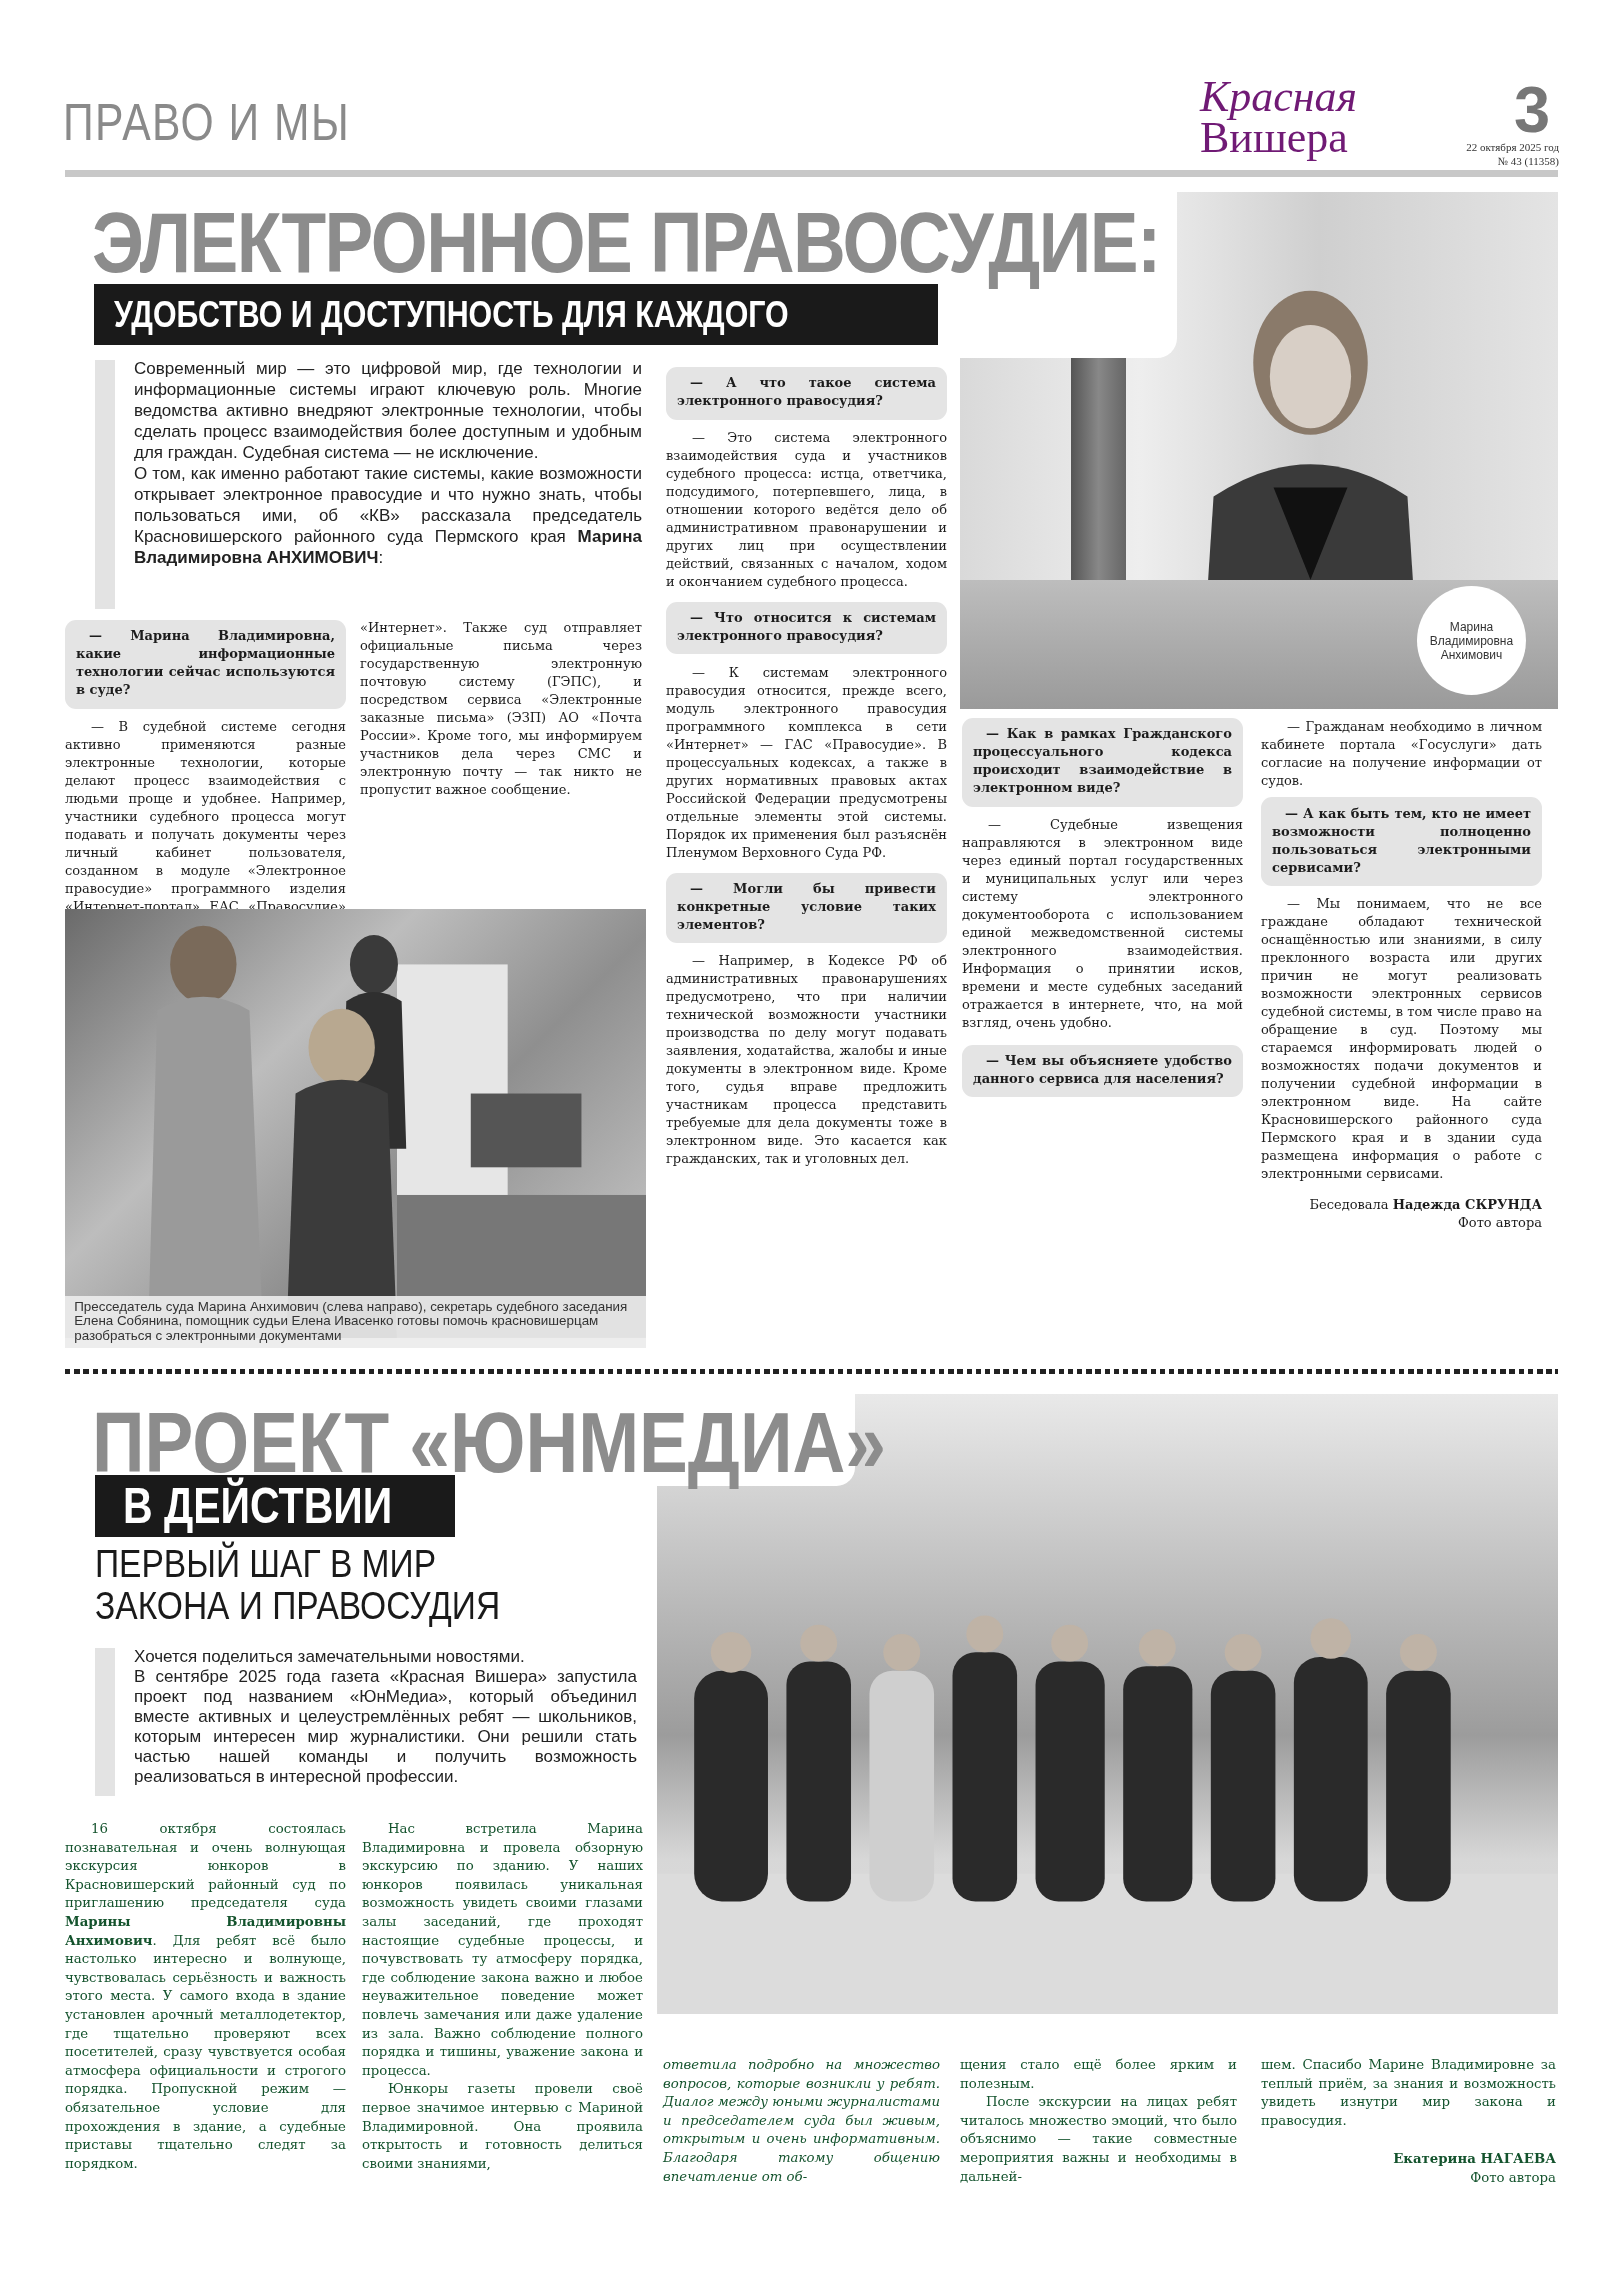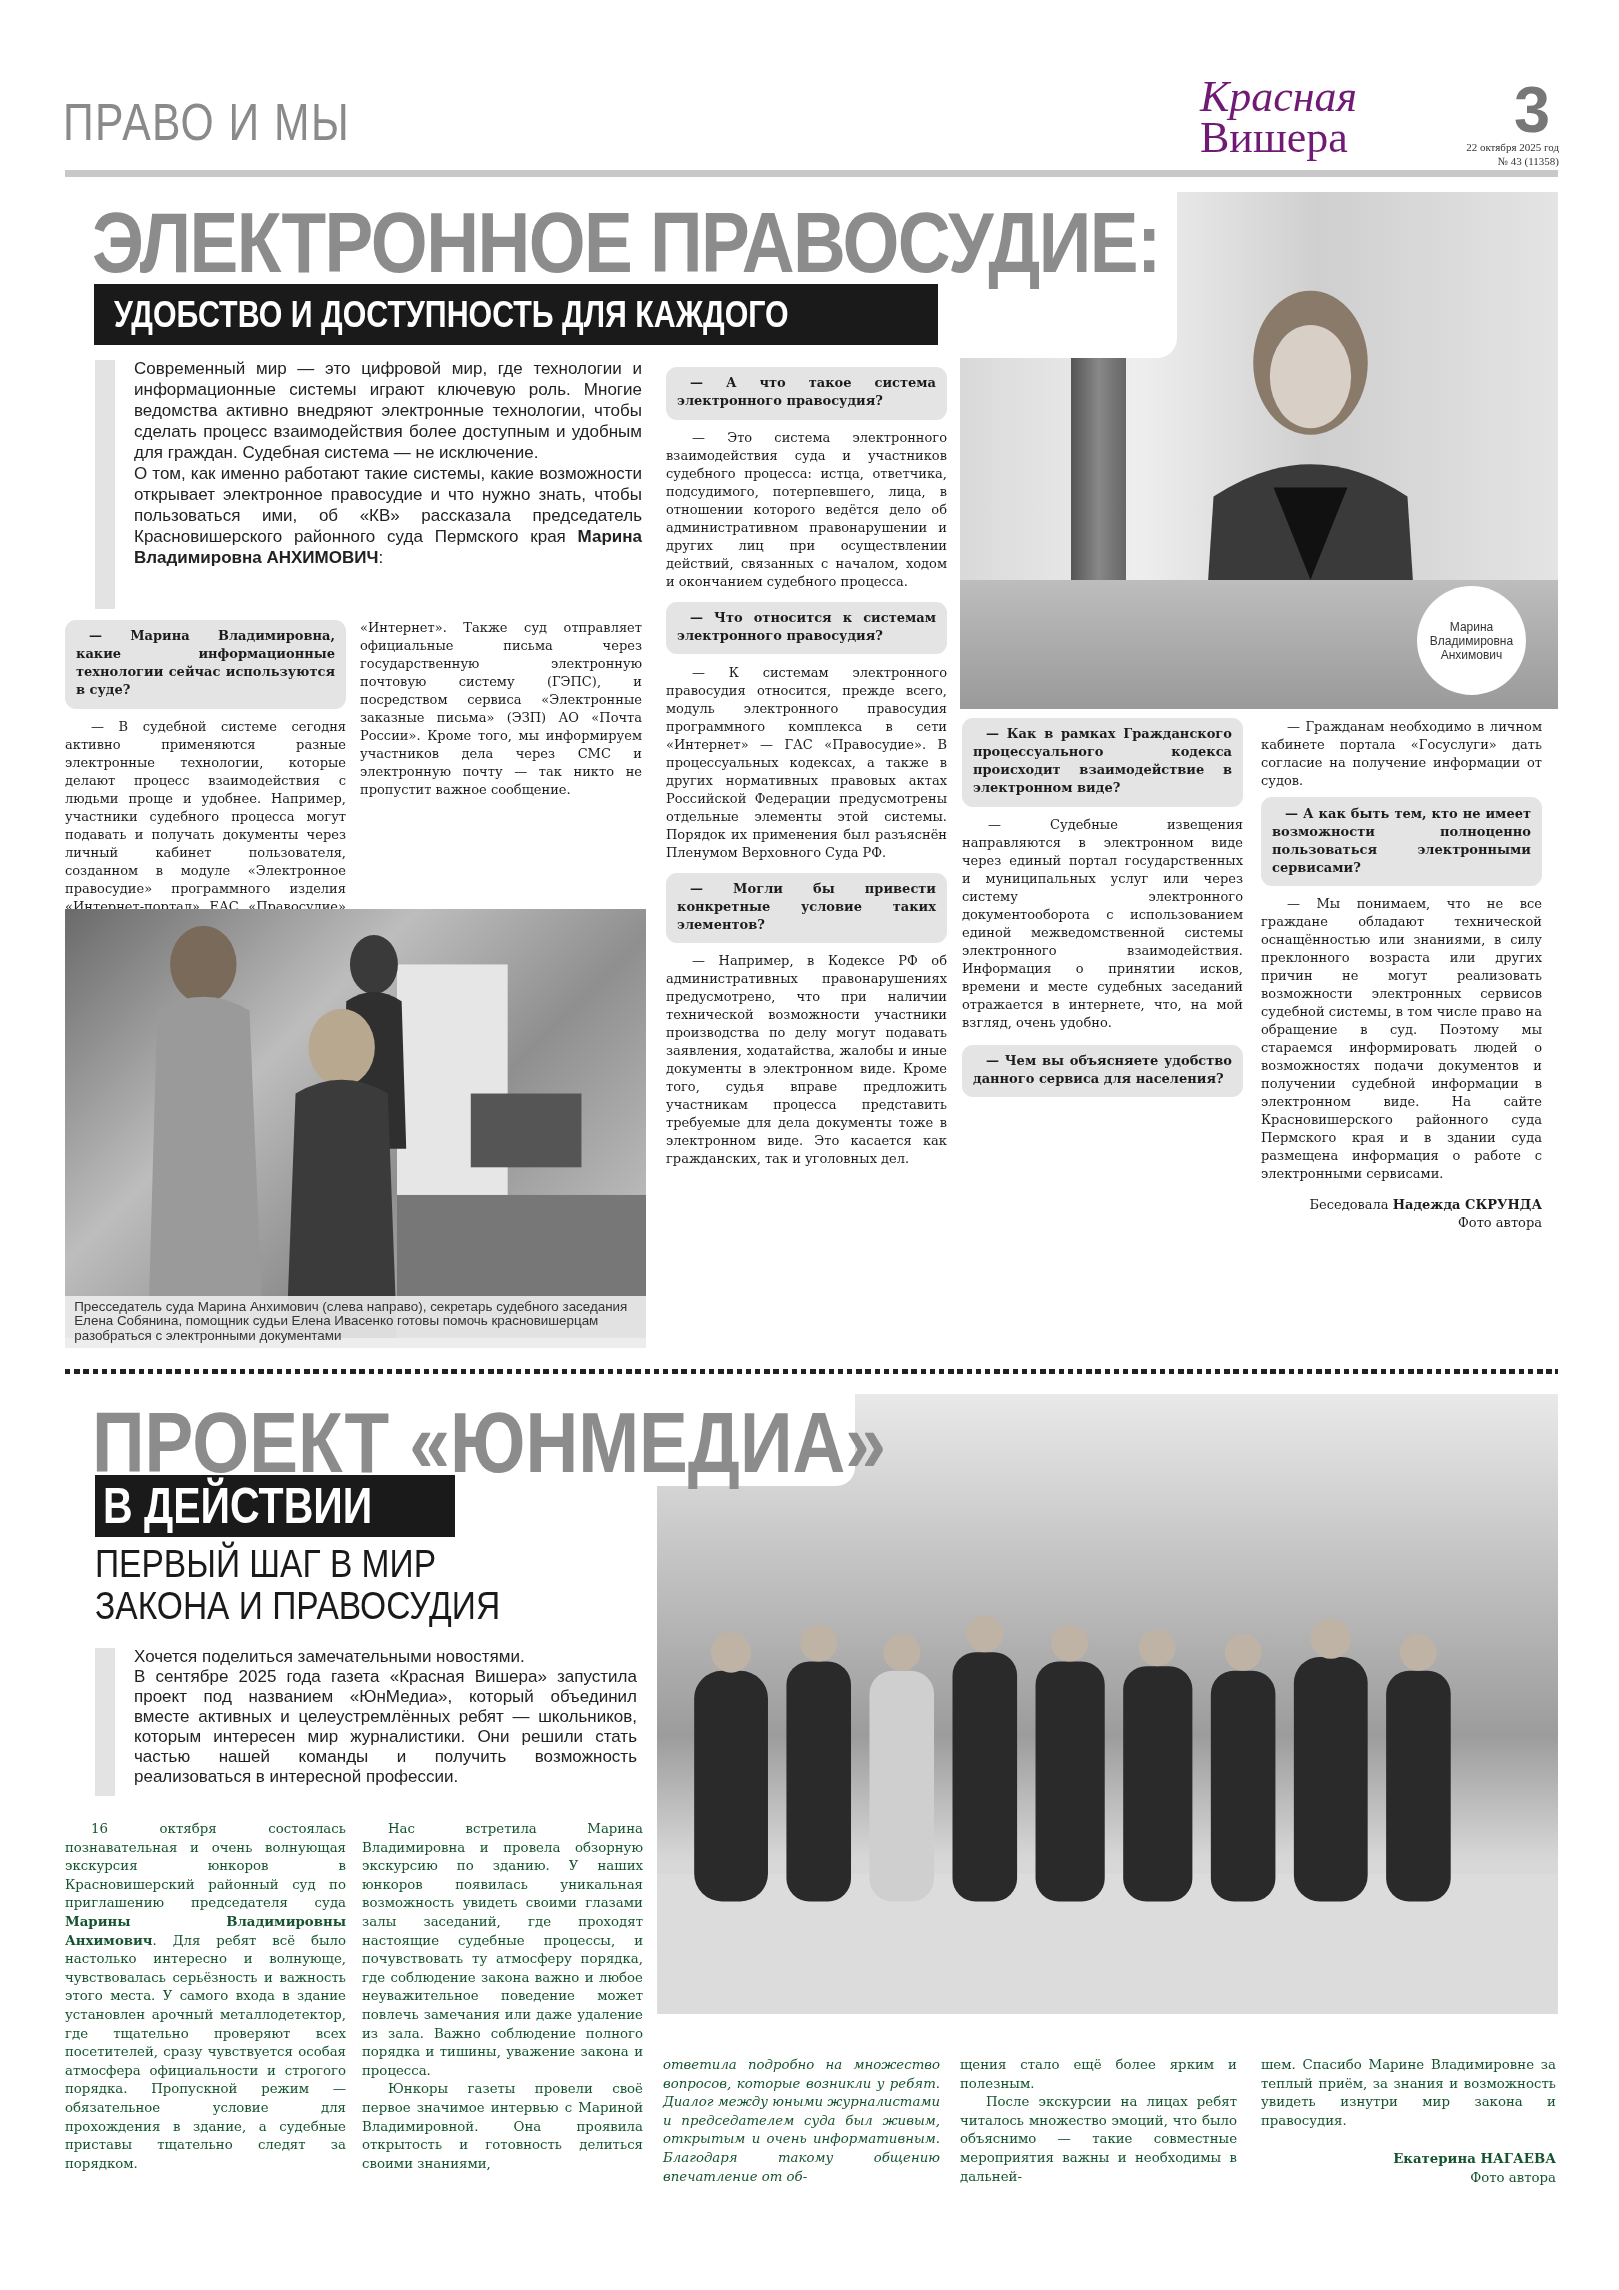--- a/index.html
+++ b/index.html
@@ -39,21 +39,21 @@
   .q { background: #e4e4e4; border-radius: 11px; padding: 7.4px 11px 9.2px; font-weight: bold; font-size: 13px; line-height: 18px; margin-bottom: 9.2px; text-indent: 13px; }
 
   
   .photo1 { left: 65px; top: 909px; width: 581px; height: 429px; background: linear-gradient(135deg,#6a6a6a 0%,#bdbdbd 35%,#8f8f8f 60%,#cfcfcf 100%); overflow: hidden; }
   .caption1 { left: 65px; top: 1296px; width: 581px; background: rgba(235,235,235,0.92); padding: 3.7px 9.2px; font-family: "Liberation Sans", sans-serif; font-size: 13.4px; line-height: 14.8px; color: #333; }
 
   .dotted { left: 65px; top: 1369px; width: 1493px; height: 4.6px; background: repeating-linear-gradient(90deg,#222 0 5.5px,transparent 5.5px 9.2px); }
 
   
   .h2 { left: 92px; top: 1394px; font-family: "Liberation Sans", sans-serif; font-weight: bold; font-size: 85px; color: #8c8c8c; transform: scaleX(0.86); transform-origin: left; white-space: nowrap; }
-  .h2-sub { left: 95px; top: 1475px; width: 360px; height: 62px; background: #1a1a1a; color: #fff; font-family: "Liberation Sans", sans-serif; font-weight: bold; font-size: 50px; line-height: 62px; padding-left: 8px; white-space: nowrap; }
+  .h2-sub { left: 95px; top: 1475px; width: 360px; height: 62px; background: #1a1a1a; color: #fff; font-family: "Liberation Sans", sans-serif; font-weight: bold; font-size: 50px; line-height: 62px; padding-left: 28px; white-space: nowrap; }
   .h2-sub span { display: inline-block; transform: scaleX(0.82); transform-origin: left; }
   .h2-deck { left: 95px; top: 1543px; font-family: "Liberation Sans", sans-serif; font-size: 39px; line-height: 42px; color: #1a1a1a; transform: scaleX(0.86); transform-origin: left; }
 
   .photo2 { left: 657px; top: 1394px; width: 901px; height: 620px; background: linear-gradient(180deg,#e9e9e9 0%,#bfbfbf 30%,#9c9c9c 55%,#d7d7d7 75%,#e2e2e2 100%); overflow: hidden; }
   .photo2 .cut { position: absolute; left: 0; top: 0; width: 198px; height: 92px; background: #fff; border-bottom-right-radius: 18.5px; }
 
   .lead2-bar { left: 95px; top: 1648px; width: 20px; height: 148px; background: #e3e3e3; }
   .lead2 { left: 134px; top: 1647px; width: 503px; font-family: "Liberation Sans", sans-serif; font-size: 17px; line-height: 20px; text-align: justify; color: #222; }
 
   .col2 { font-family: "DejaVu Serif", serif; font-size: 13.3px; line-height: 18.6px; text-align: justify; color: #14532d; }

